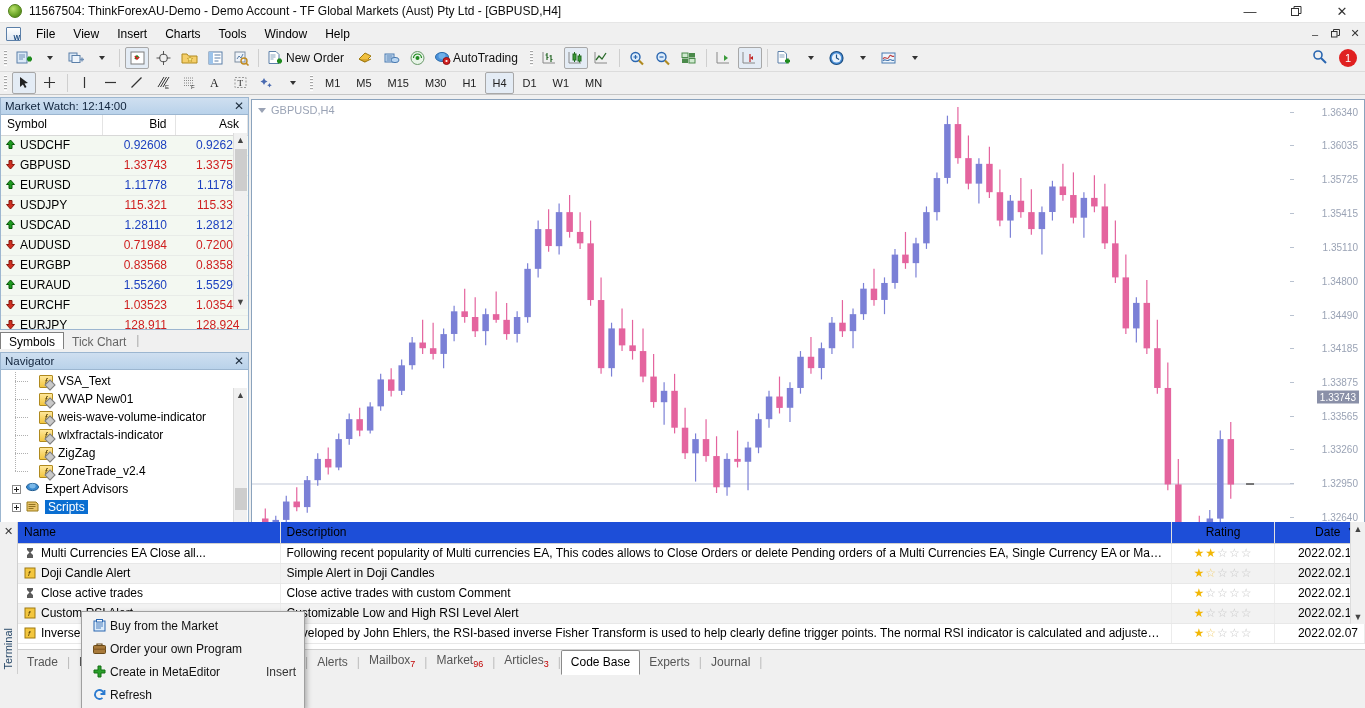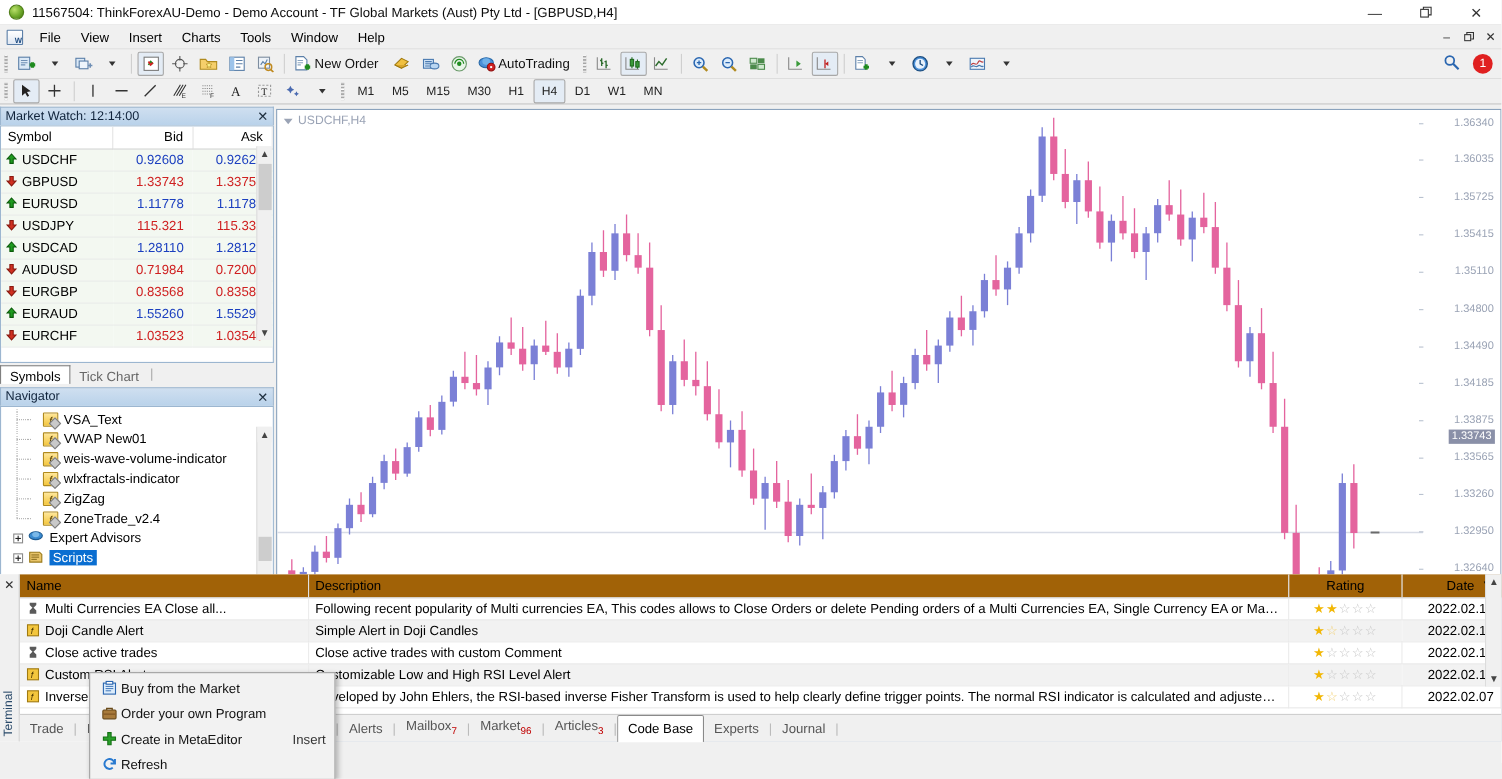--- a/index.html
+++ b/index.html
@@ -175,21 +175,21 @@
   .term-side { position:absolute; left:0; top:0; width:18px; bottom:0; background:#f0f0f0; border-right:1px solid #cfcfcf; }
   .term-side .x { font-size:11px; color:#333; text-align:center; padding-top:3px; }
   .term-side .vtext {
     position:absolute; bottom:4px; left:2px; writing-mode:vertical-rl;
     transform:rotate(180deg); font-size:11px; color:#2a4a6a;
   }
   .term-body { position:absolute; left:18px; right:0; top:0; bottom:25px; overflow:hidden; }
   table.cb { width:100%; border-collapse:collapse; font-size:12px; table-layout:fixed; }
   table.cb th {
     font-weight:normal; text-align:left; padding:3px 6px; height:21px;
-    border-bottom:1px solid #d0d0d0; border-right:1px solid #e0e0e0; background:#a16207; color:#000;
+    border-bottom:1px solid #d0d0d0; border-right:1px solid #e0e0e0; background:#1d4ed8; color:#000;
   }
   table.cb td {
     padding:2px 6px; height:20px; border-bottom:1px solid #e8e8e8; border-right:1px solid #ececec;
     white-space:nowrap; overflow:hidden; text-overflow:ellipsis; color:#000;
   }
   table.cb tr.alt td { background:#f2f2f2; }
   .si { display:inline-block; width:12px; height:12px; margin-right:5px; vertical-align:-2px; }
   .stars { letter-spacing:1px; font-size:12px; color:#c9c9c9; }
   .stars .on { color:#f2b705; }
   .stars .half { color:#f2d27a; }
@@ -684,20 +684,27 @@
                   <td class="up">1.55260</td>
                   <td class="up">1.55290</td>
                 </tr>
                 <tr>
                   <td class="sym"><span class="arrow"><svg width="11" height="11" viewBox="0 0 11 11">
                         <path d="M5.5 10l-4-4.5H4v-4h3v4h2.5z" fill="#d03020" stroke="#8a1a10"></path>
                       </svg></span>EURCHF</td>
                   <td class="dn">1.03523</td>
                   <td class="dn">1.03540</td>
                 </tr>
+                <tr>
+                  <td class="sym"><span class="arrow"><svg width="11" height="11" viewBox="0 0 11 11">
+                        <path d="M5.5 10l-4-4.5H4v-4h3v4h2.5z" fill="#d03020" stroke="#8a1a10"></path>
+                      </svg></span>EURJPY</td>
+                  <td class="dn">128.911</td>
+                  <td class="dn">128.924</td>
+                </tr>
               </tbody>
           </table>
           <div class="mw-scroll">
             <div class="sc-arrow">▲</div>
             <div class="sc-thumb"></div>
             <div class="sc-arrow" style="position:absolute;bottom:0;left:0;right:0;">▼</div>
           </div>
         </div>
         <div class="tabs-sm">
           <div class="tab-sm active">Symbols</div>
@@ -767,21 +774,21 @@
         </div>
         <div class="tabs-sm">
           <div class="tab-sm active">Common</div>
         </div>
       </div>
     </div>
 
     <div class="chartwrap">
       <div class="chart-label">
         <span class="chart-caret"></span>
-        <span>USDCHF,H4</span>
+        <span>GBPUSD,H4</span>
       </div>
       <div class="chart-canvas">
         <svg id="candles-svg" width="100%" height="100%" preserveAspectRatio="none" viewBox="0 0 1043 424">
             <line x1="0" y1="296.58087855297356" x2="1043" y2="296.58087855297356" stroke="#d8dce6" stroke-width="1"></line>
             <line x1="13.3" y1="315.5" x2="13.3" y2="333.1" stroke="#e4649e" stroke-width="1.2"></line>
             <rect x="10.0" y="323.2" width="6.5" height="6.6" fill="#e4649e"></rect>
             <line x1="23.8" y1="321.0" x2="23.8" y2="338.5" stroke="#7b80d6" stroke-width="1.2"></line>
             <rect x="20.5" y="324.3" width="6.5" height="5.5" fill="#7b80d6"></rect>
             <line x1="34.3" y1="305.7" x2="34.3" y2="327.6" stroke="#7b80d6" stroke-width="1.2"></line>
             <rect x="31.0" y="310.1" width="6.5" height="14.2" fill="#7b80d6"></rect>

